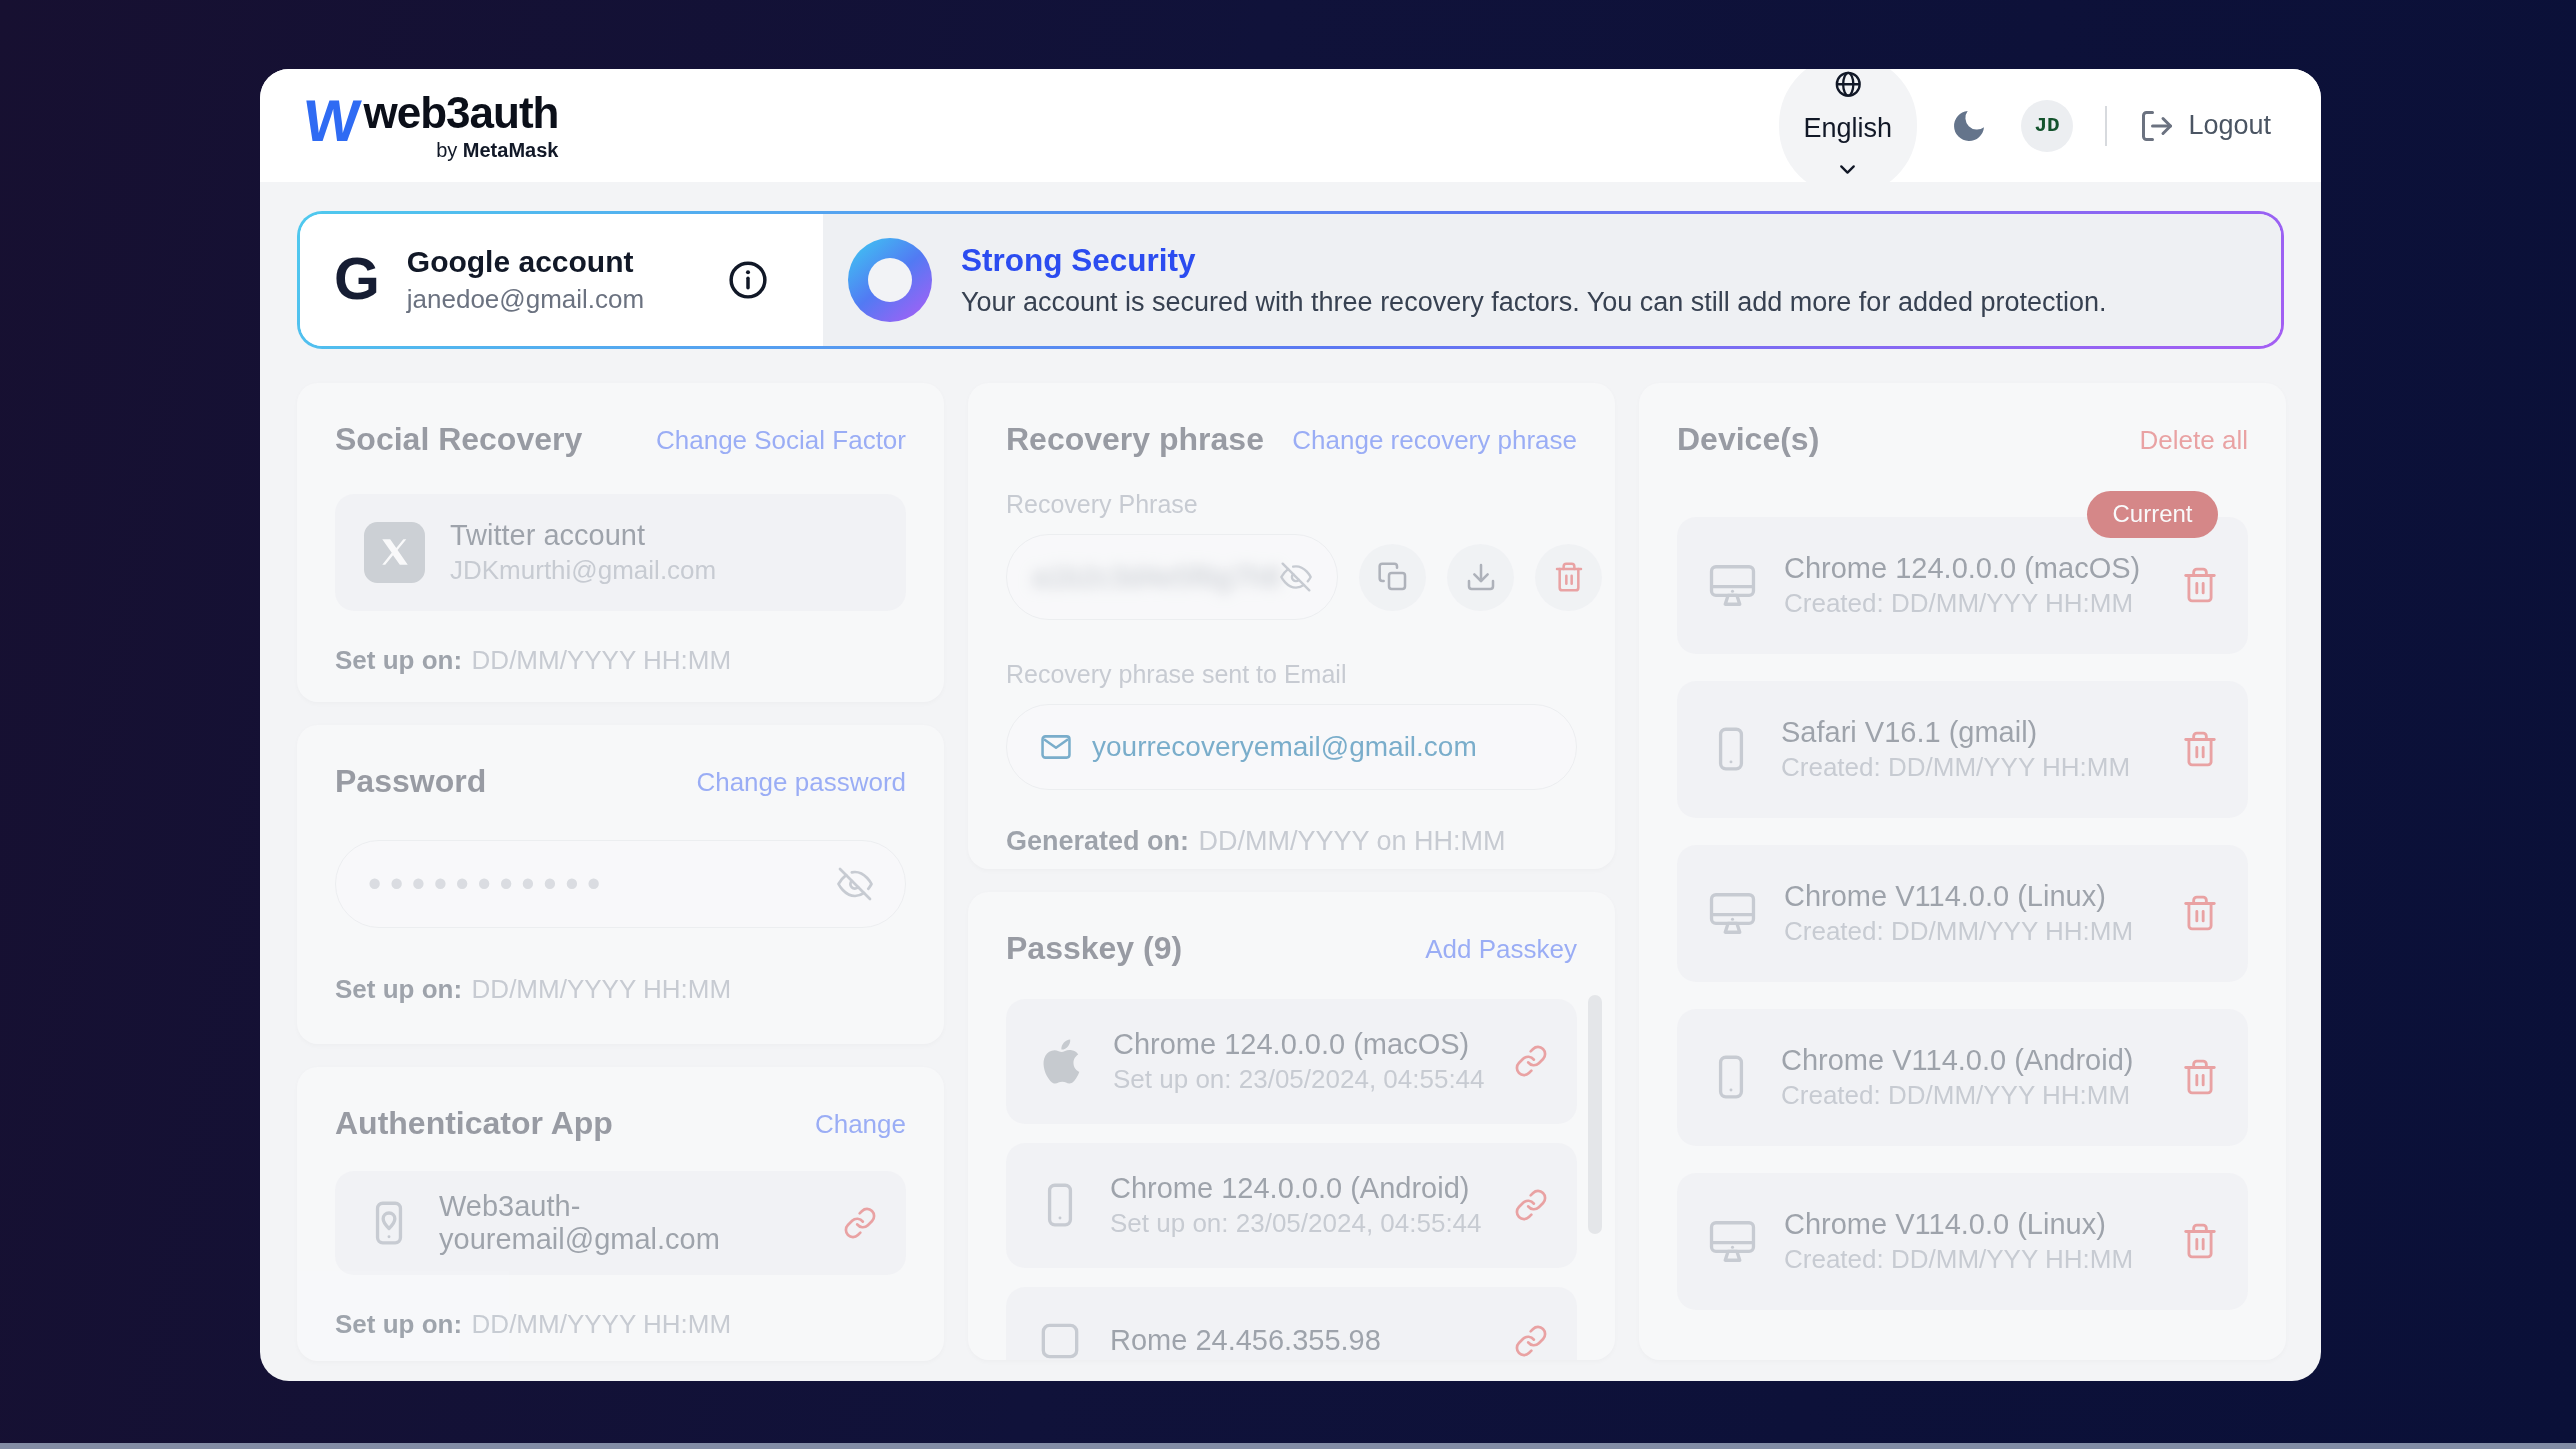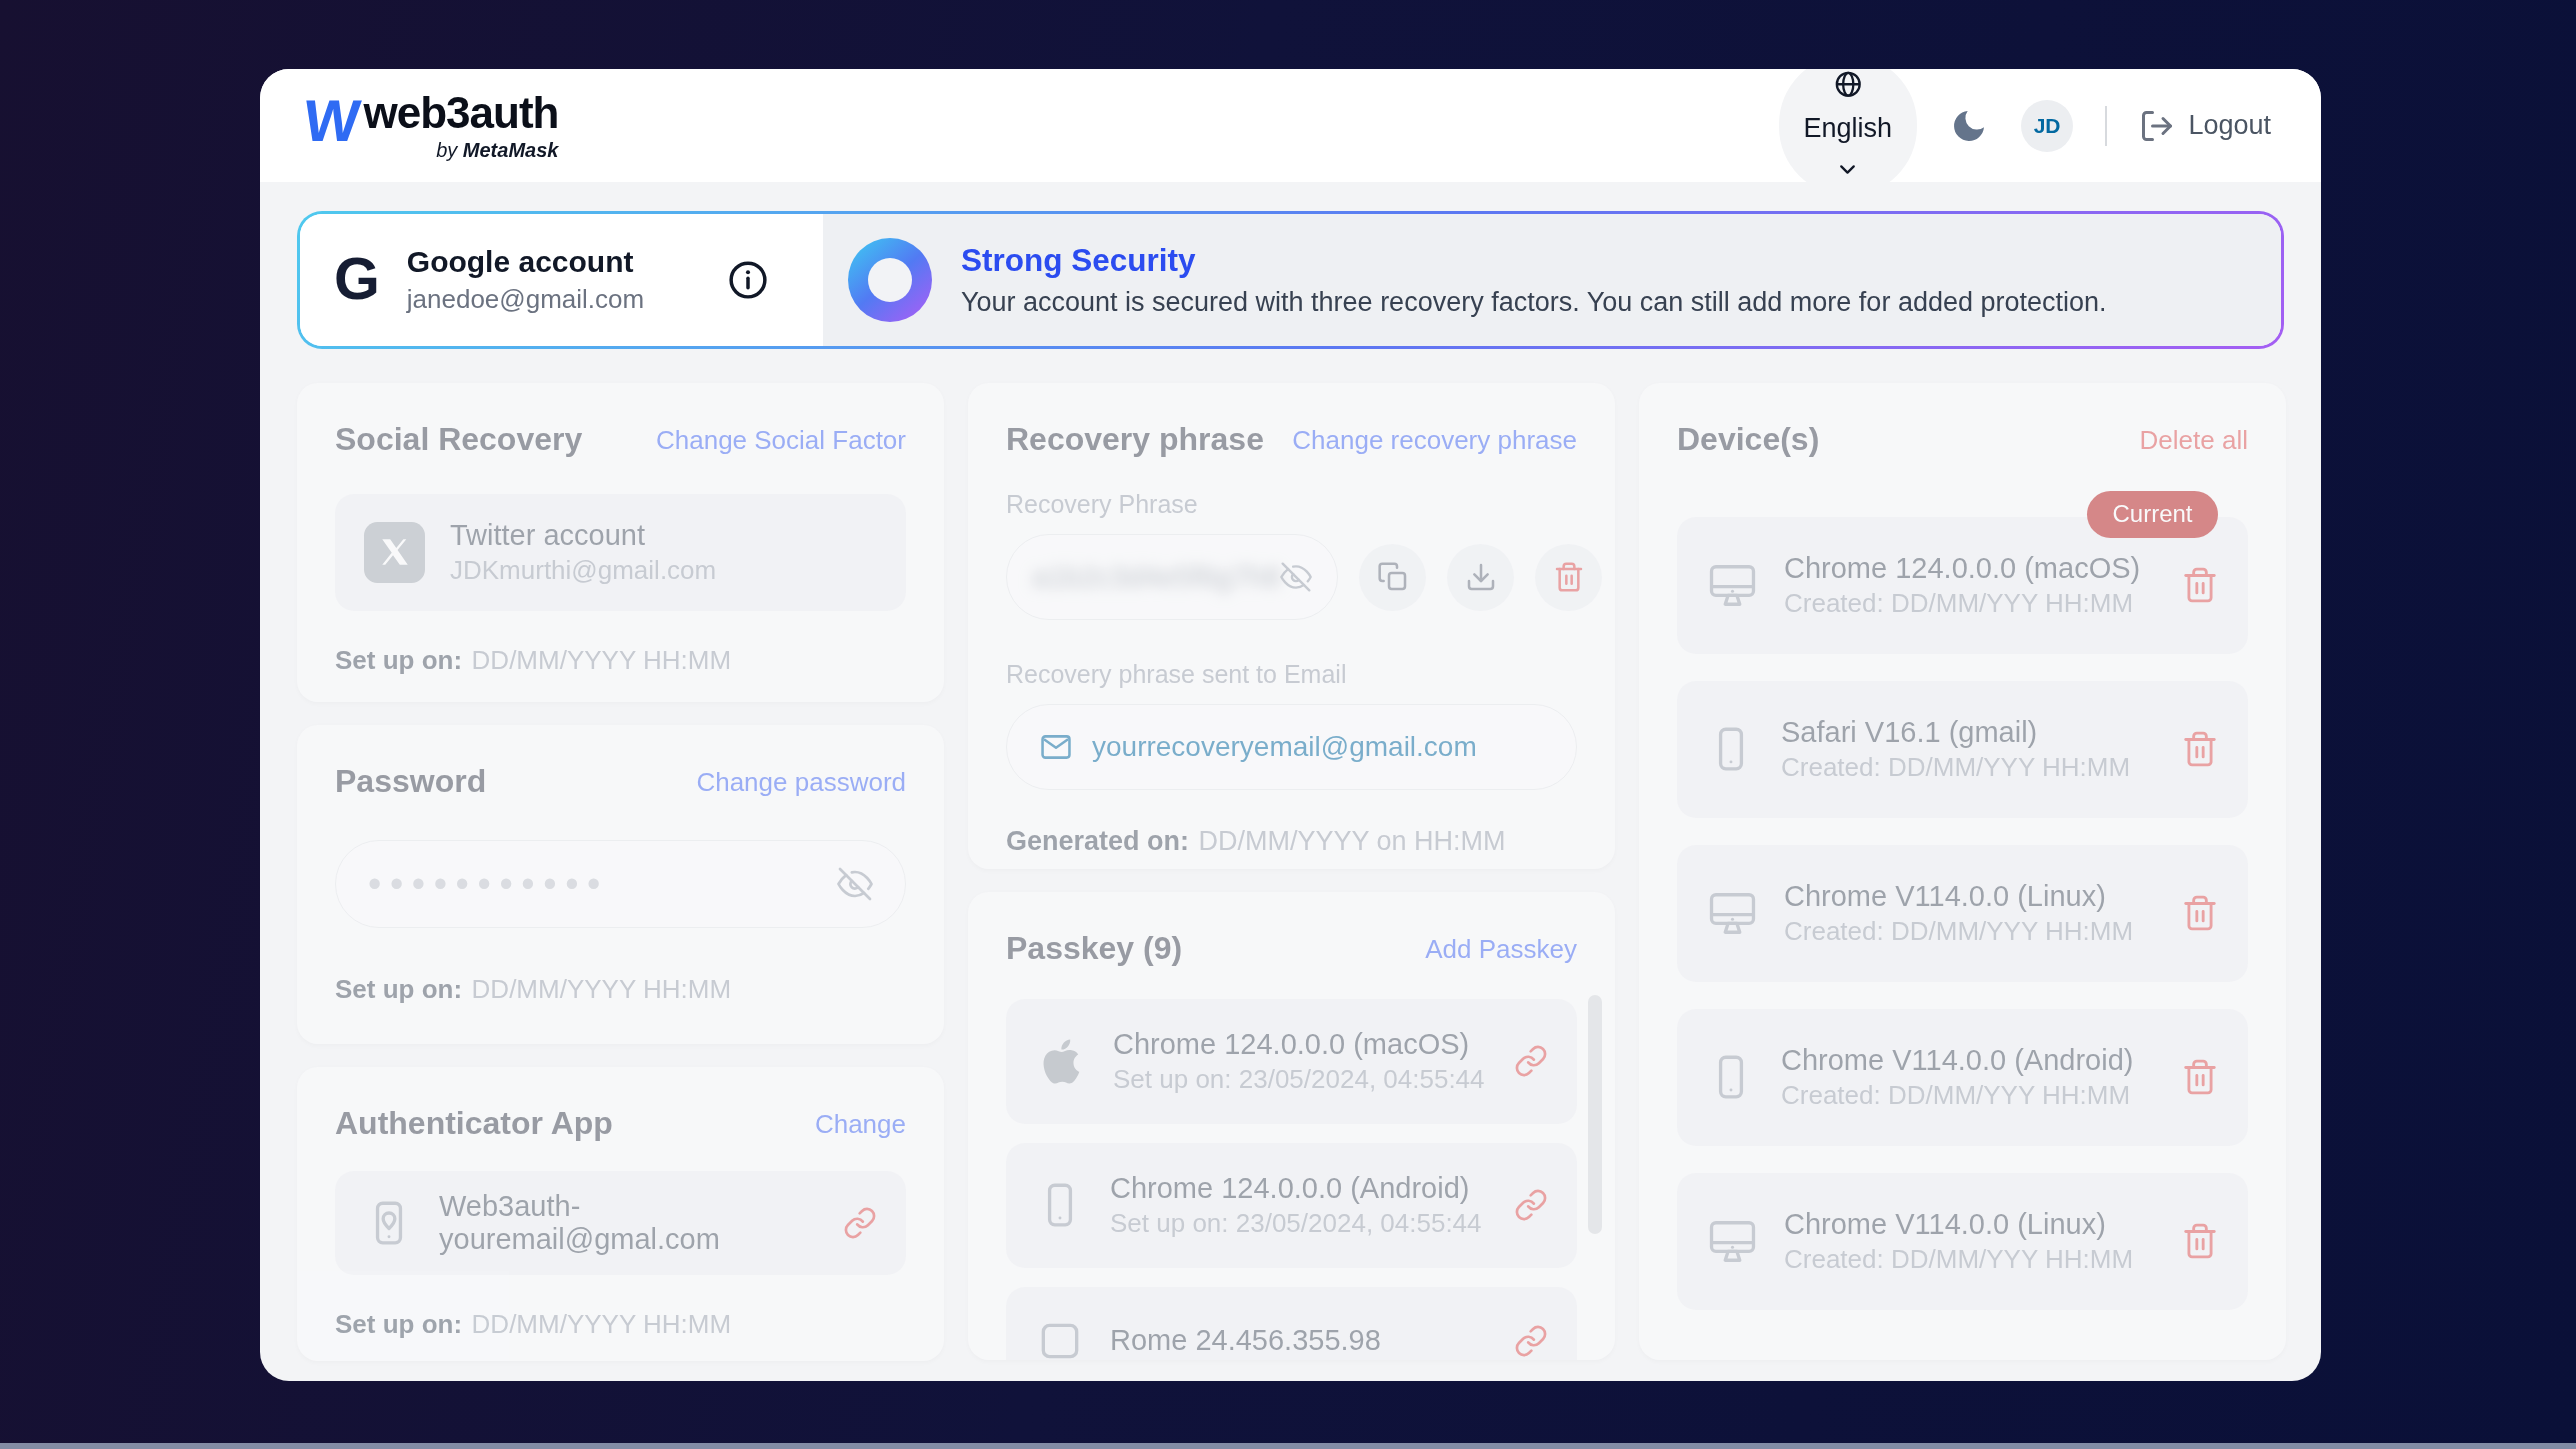--- a/index.html
+++ b/index.html
@@ -20,34 +20,34 @@
     height:113px; background:#ffffff; display:flex; align-items:center;
     justify-content:space-between; padding:0 50px 0 44px;
   }
   .logo{display:flex; align-items:flex-start; gap:9.5px;}
   .logo-mark{
     font-size:59px; font-weight:800; color:#2f6bf3; line-height:52px;
     letter-spacing:-5.7px; transform:skewX(-6deg); margin-top:5.7px;
   }
   .logo-text-wrap{display:flex; flex-direction:column; align-items:flex-end;}
   .logo-text{font-size:44px; font-weight:600; color:#0b0f19; letter-spacing:-1px; line-height:48px;}
-  .logo-sub{font-size:20px; color:#111827; margin-top:1.9px;font-style:italic;}
+  .logo-sub{font-size:20px; color:#111827; margin-top:1.9px;}
   .logo-sub b{font-weight:800;}
   .header-right{display:flex; align-items:center; gap:32px;}
   .lang-pill{
     display:flex; align-items:center; gap:13.4px; background:#f3f4f6;
     border-radius:953px; padding:13.4px 25px; cursor:pointer;flex-direction:column;
   }
   .lang-pill span{font-size:27px; color:#111827;}
   .icon{display:inline-flex; align-items:center; justify-content:center;}
   .icon svg{display:block;}
   .avatar{
     width:52px; height:52px; border-radius:50%; background:#eceef1;
     display:flex; align-items:center; justify-content:center;
-    font-size:21px; font-weight:600; color:#0369a1;
+    font-size:21px; font-weight:600; color:#14532d;font-family:Liberation Mono, monospace;
   }
   .v-divider{width:1.9px; height:40px; background:#d7dade;}
   .logout{display:flex; align-items:center; gap:13.4px; cursor:pointer;}
   .logout span{font-size:27px; color:#4b5563;}
 
   
   .content{padding:29px 37px 0;}
 
   
   .banner{

